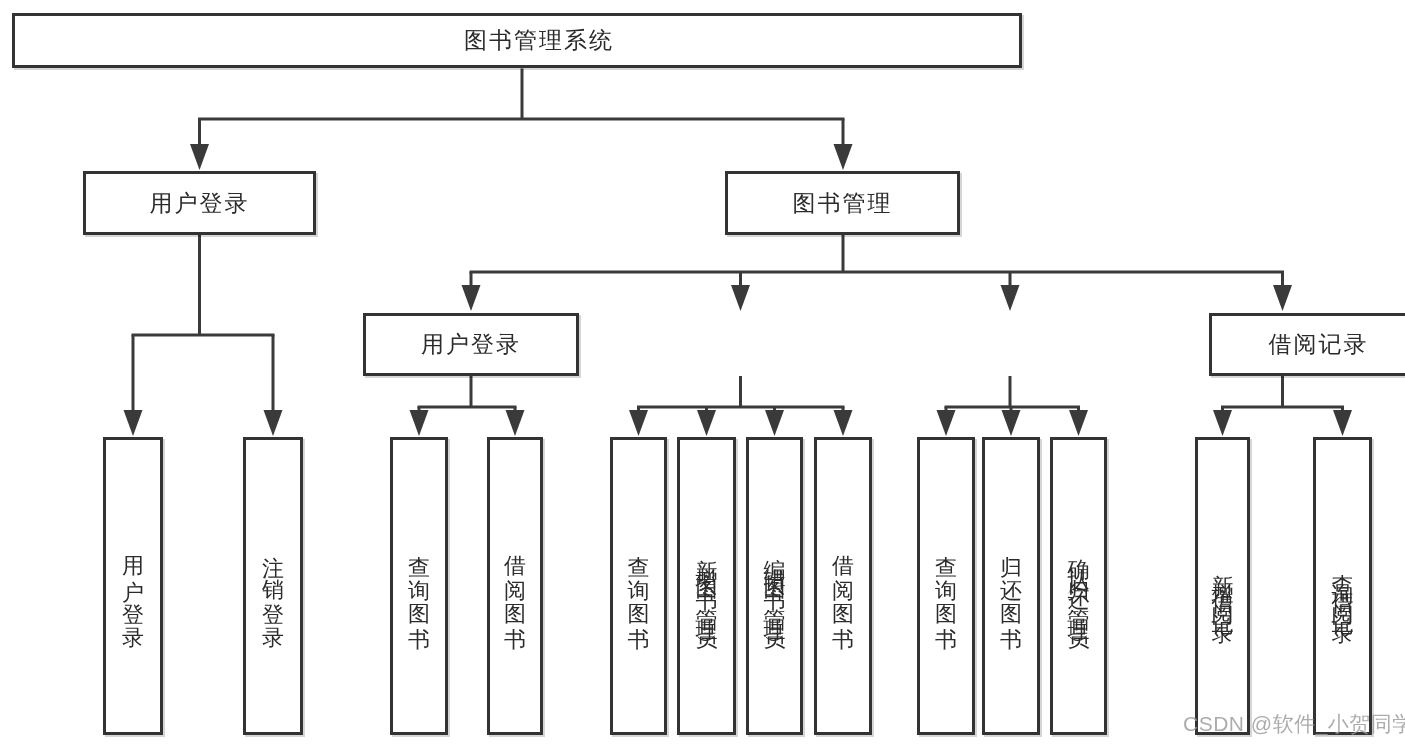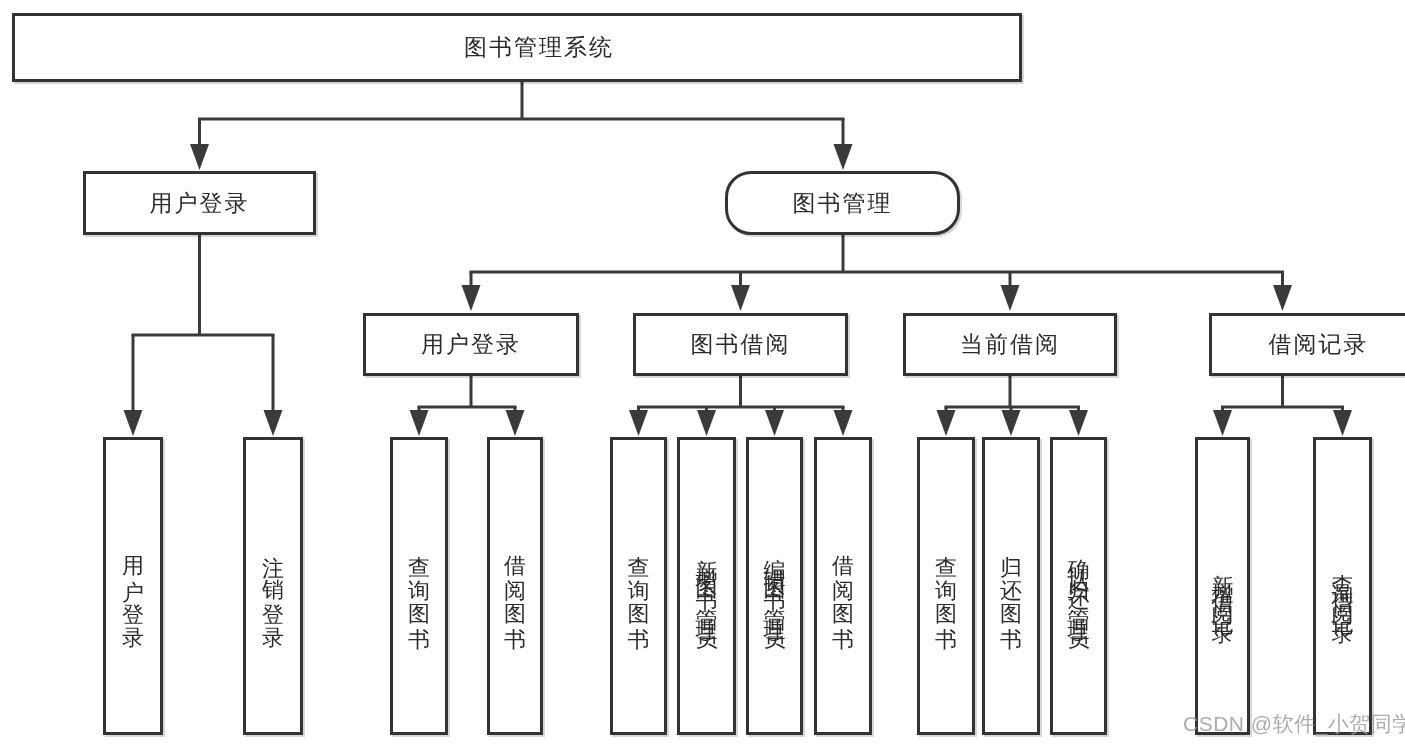--- a/index.html
+++ b/index.html
@@ -93,28 +93,26 @@
       <line x1="1011" y1="407" x2="1011" y2="427" stroke="#3a3a3a" stroke-width="3"></line>
       <polygon points="1001.5,410 1020.5,410 1011,436" fill="#3a3a3a"></polygon>
       <line x1="1078.5" y1="407" x2="1078.5" y2="427" stroke="#3a3a3a" stroke-width="3"></line>
       <polygon points="1069,410 1088,410 1078.5,436" fill="#3a3a3a"></polygon>
       <line x1="1222.5" y1="407" x2="1222.5" y2="427" stroke="#3a3a3a" stroke-width="3"></line>
       <polygon points="1213,410 1232,410 1222.5,436" fill="#3a3a3a"></polygon>
       <line x1="1342.5" y1="407" x2="1342.5" y2="427" stroke="#3a3a3a" stroke-width="3"></line>
       <polygon points="1333,410 1352,410 1342.5,436" fill="#3a3a3a"></polygon>
     </svg>
 
-  <div class="node h-node" style="left:12px;top:13px;width:1010px;height:69px;padding-left:44px;">图书管理系统</div>
+  <div class="node h-node" style="left:12px;top:13px;width:1010px;height:55px;padding-left:44px;">图书管理系统</div>
 
   <div class="node h-node" style="left:83px;top:171px;width:233px;height:64px;">用户登录</div>
-  <div class="node h-node" style="left:725px;top:171px;width:235px;height:64px;border-radius:26px;">图书管理</div>
+  <div class="node h-node" style="left:725px;top:171px;width:235px;height:64px;">图书管理</div>
 
   <div class="node h-node" style="left:363px;top:313px;width:216px;height:63px;">用户登录</div>
-  <div class="node h-node" style="left:633px;top:313px;width:215px;height:63px;">图书借阅</div>
-  <div class="node h-node" style="left:903px;top:313px;width:214px;height:63px;">当前借阅</div>
   <div class="node h-node" style="left:1173px;top:313px;width:219px;height:63px;margin-left:36px;">借阅记录</div>
 
   <div class="node v-node spread" style="left:103px;top:437px;width:60px;height:298px;">用户登录</div>
   <div class="node v-node spread" style="left:243px;top:437px;width:60px;height:298px;">注销登录</div>
 
   <div class="node v-node spread" style="left:390px;top:437px;width:58px;height:298px;">查询图书</div>
   <div class="node v-node spread" style="left:487px;top:437px;width:56px;height:298px;">借阅图书</div>
 
   <div class="node v-node spread" style="left:610px;top:437px;width:57px;height:298px;">查询图书</div>
   <div class="node v-node" style="left:677px;top:437px;width:59px;height:298px;">新增图书（管理员）</div>

